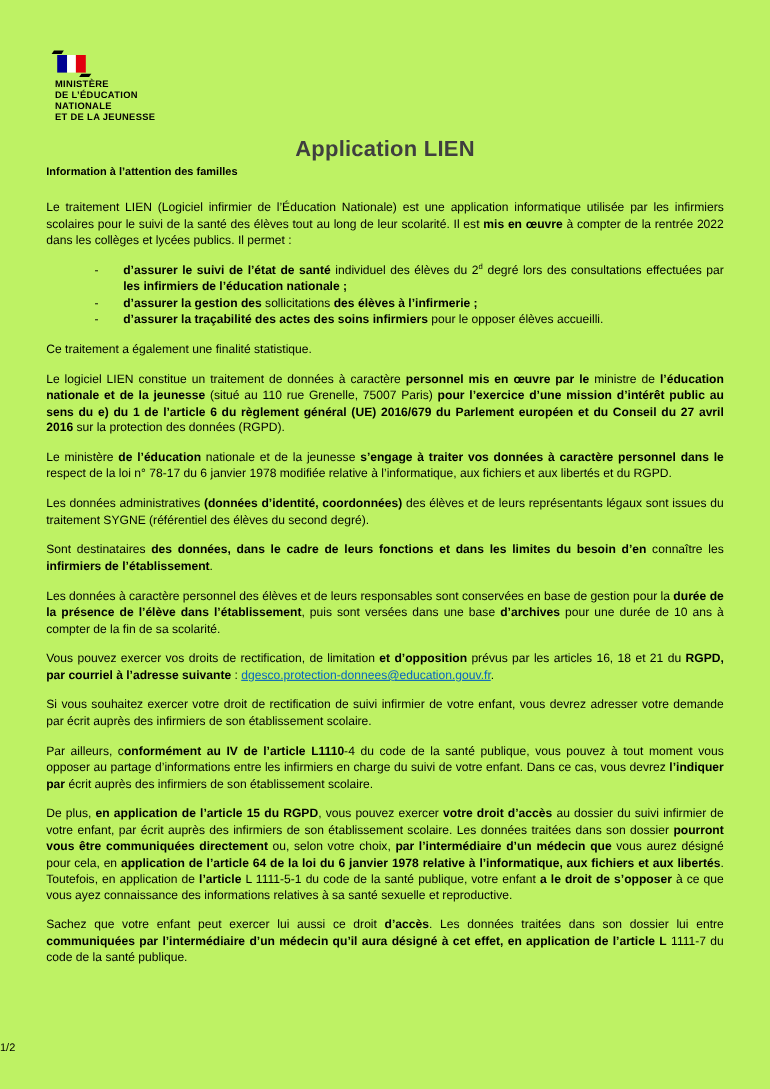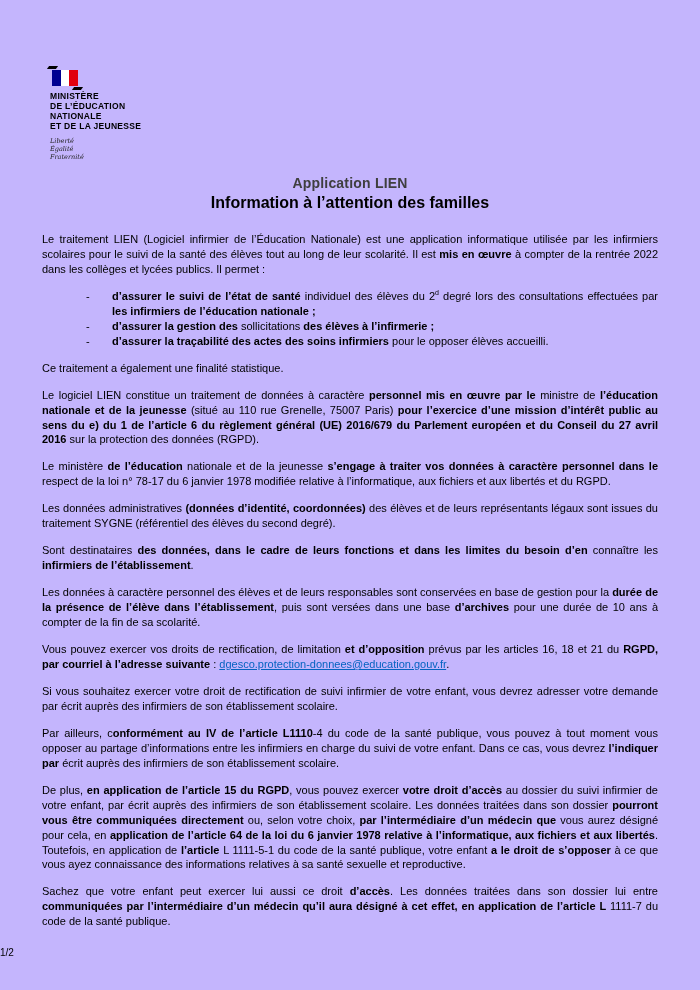--- a/index.html
+++ b/index.html
@@ -7,23 +7,23 @@
     width: 700px; height: 990px;
     background: #ffffff;
     font-family: "Liberation Sans", sans-serif;
     color: #000;
     -webkit-font-smoothing: antialiased;
   }
   .page {
     position: relative;
     width: 700px; height: 990px;
     box-sizing: border-box;
-    padding: 64px 42px 0 42px;
+    padding: 44px 42px 0 42px;
     overflow: hidden;
-    background: #c4b5fd;
+    background: #bef264;
   }
 
   
   .logo-block { margin-left: 8px; margin-bottom: 10px; }
   .flag {
     position: relative;
     width: 26px; height: 16px;
     display: flex;
     margin: 6px 0 5px 2px;
   }
@@ -56,29 +56,29 @@
     font-size: 6.5px;
     line-height: 8px;
     white-space: pre-line;
     color: #222;
   }
 
   
   h1.doc-title {
     margin: 14px 0 3px 0;
     text-align: center;
-    font-size: 14px;
+    font-size: 20px;
     font-weight: bold;
     color: #3f3f3f;
     letter-spacing: 0.2px;
   }
   h2.doc-subtitle {
     margin: 0 0 0 0;
-    text-align: center;
-    font-size: 16px;
+    text-align: left;
+    font-size: 10px;
     font-weight: bold;
     color: #000;
   }
 
   
   .body-content {
     margin-top: 20px;
     font-size: 11px;
     line-height: 1.36;
     text-align: justify;
@@ -109,23 +109,20 @@
   <div class="logo-block">
     <div class="flag">
       <i class="b"></i>
         <i class="w"></i>
         <i class="r"></i>
     </div>
     <div class="ministry">MINISTÈRE
 DE L’ÉDUCATION
 NATIONALE
 ET DE LA JEUNESSE</div>
-    <div class="motto">Liberté
-Égalité
-Fraternité</div>
   </div>
 
   <h1 class="doc-title">Application LIEN</h1>
   <h2 class="doc-subtitle">Information à l’attention des familles</h2>
 
   <main class="body-content" id="body-content">
       <p class="para"><span>Le traitement LIEN (Logiciel infirmier de l’Éducation Nationale) est une application informatique utilisée par les infirmiers scolaires pour le suivi de la santé des élèves tout au long de leur scolarité. Il est </span><strong>mis en œuvre</strong><span> à compter de la rentrée 2022 dans les collèges et lycées publics. Il permet :</span></p>
       <div class="bullets">
         <div class="bullet">
           <span class="dash">-</span>

